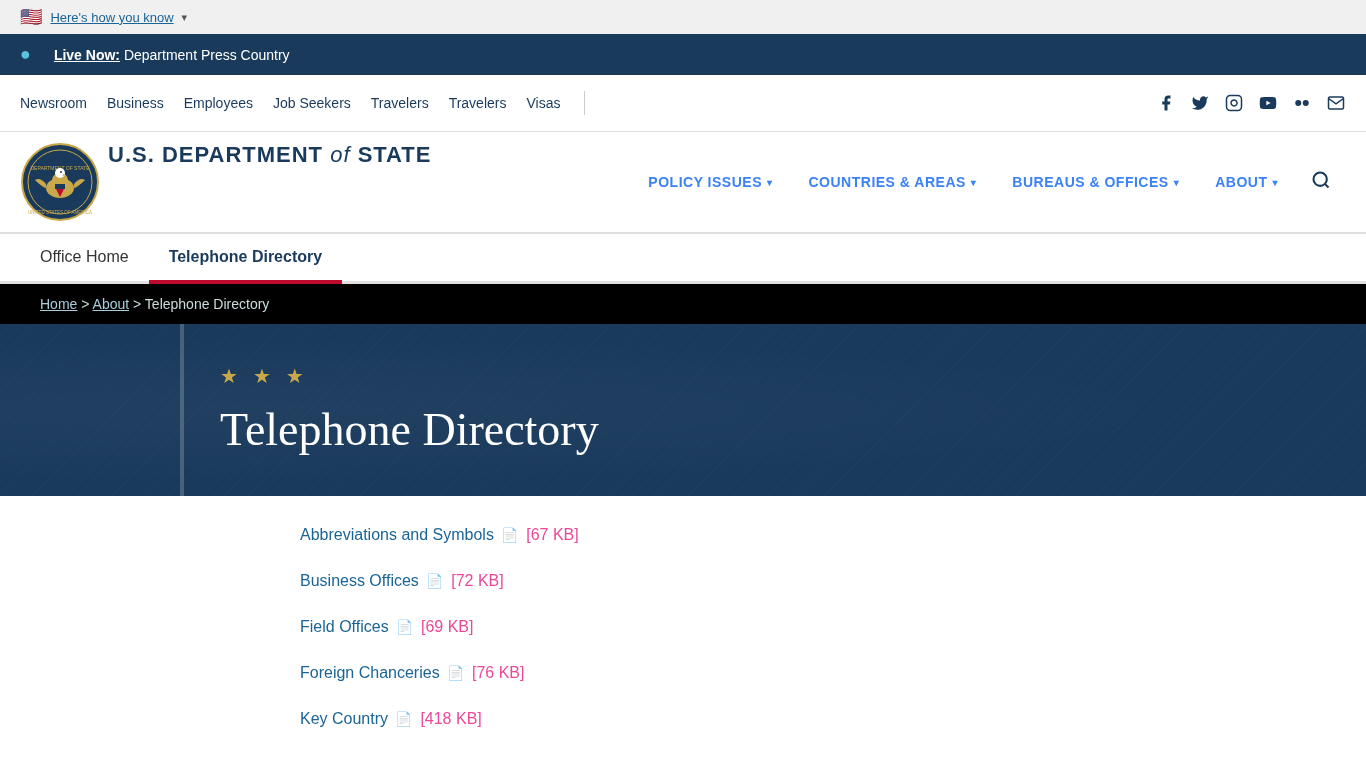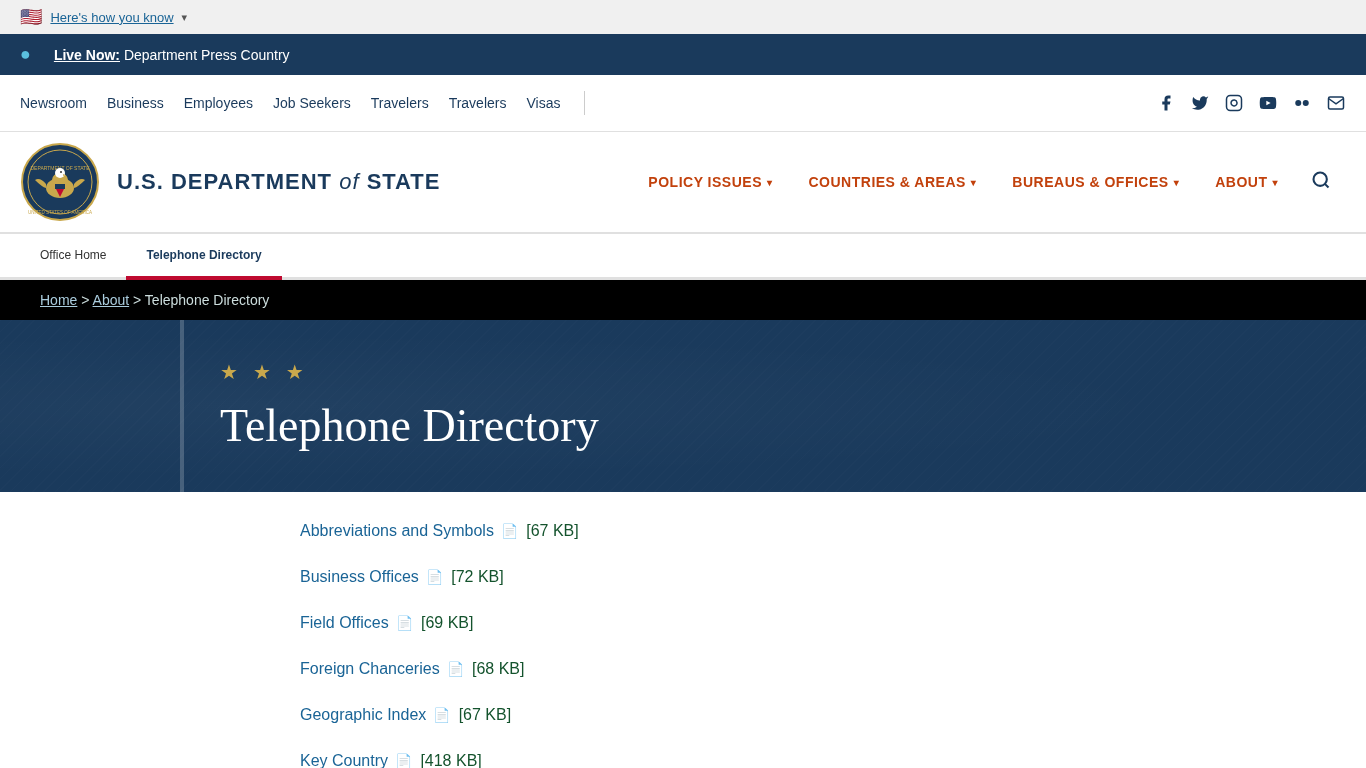--- a/index.html
+++ b/index.html
@@ -97,37 +97,37 @@
     .site-header {
       display: flex;
       align-items: center;
       justify-content: space-between;
       padding: 10px 20px;
       background: #fff;
       border-bottom: 2px solid #e0e0e0;
     }
     .logo-area {
       display: flex;
-      align-items: center;
-      gap: 17px;
+      align-items: flex-start;
+      gap: 8px;
     }
     .seal {
       width: 80px;
       height: 80px;
     }
     .main-nav {
       display: flex;
       align-items: center;
       gap: 0;
     }
     .main-nav-item {
       padding: 10px 18px;
       font-family: 'Arial', sans-serif;
       font-size: 14px;
-      color: #c2410c;
+      color: #3b82f6;
       text-transform: uppercase;
       font-weight: bold;
       letter-spacing: 0.5px;
       cursor: pointer;
       display: flex;
       align-items: center;
       gap: 5px;
       text-decoration: none;
     }
     .main-nav-item .caret { font-size: 10px; }
@@ -142,21 +142,21 @@
     .office-tabs {
       background: #fff;
       border-bottom: 3px solid #e0e0e0;
       padding: 0 20px;
       display: flex;
       gap: 0;
     }
     .office-tab {
       padding: 14px 20px;
       font-family: 'Arial', sans-serif;
-      font-size: 12px;
+      font-size: 16px;
       cursor: pointer;
       text-decoration: none;
       color: #333;
     }
     .office-tab.active {
       color: #1a3a5c;
       font-weight: bold;
       border-bottom: 4px solid #bf0a30;
       margin-bottom: -3px;
     }
@@ -232,21 +232,21 @@
       font-size: 16px;
       color: #1a6496;
       text-decoration: none;
     }
     .content-link .pdf-icon {
       color: #bf0a30;
       margin: 0 3px;
       font-size: 14px;
     }
     .content-link .size {
-      color: #14532d;
+      color: #ec4899;
     }
   </style>
 </head>
 <body>
 
 <div class="gov-banner">
   <span class="flag">🇺🇸</span>
   <a href="#">Here's how you know</a>
   <span class="chevron">▾</span>
 </div>
@@ -385,25 +385,20 @@
     <span class="size">[72 KB]</span>
   </a>
   <a href="#" class="content-link">
     <span>Field Offices </span>
     <span class="pdf-icon">📄</span>
     <span class="size">[69 KB]</span>
   </a>
   <a href="#" class="content-link">
     <span>Foreign Chanceries </span>
     <span class="pdf-icon">📄</span>
-    <span class="size">[68 KB]</span>
-  </a>
-  <a href="#" class="content-link">
-    <span>Geographic Index </span>
-    <span class="pdf-icon">📄</span>
-    <span class="size">[67 KB]</span>
+    <span class="size">[76 KB]</span>
   </a>
   <a href="#" class="content-link">
     <span>Key Country </span>
     <span class="pdf-icon">📄</span>
     <span class="size">[418 KB]</span>
   </a>
 </div>
 
 </body></html>

